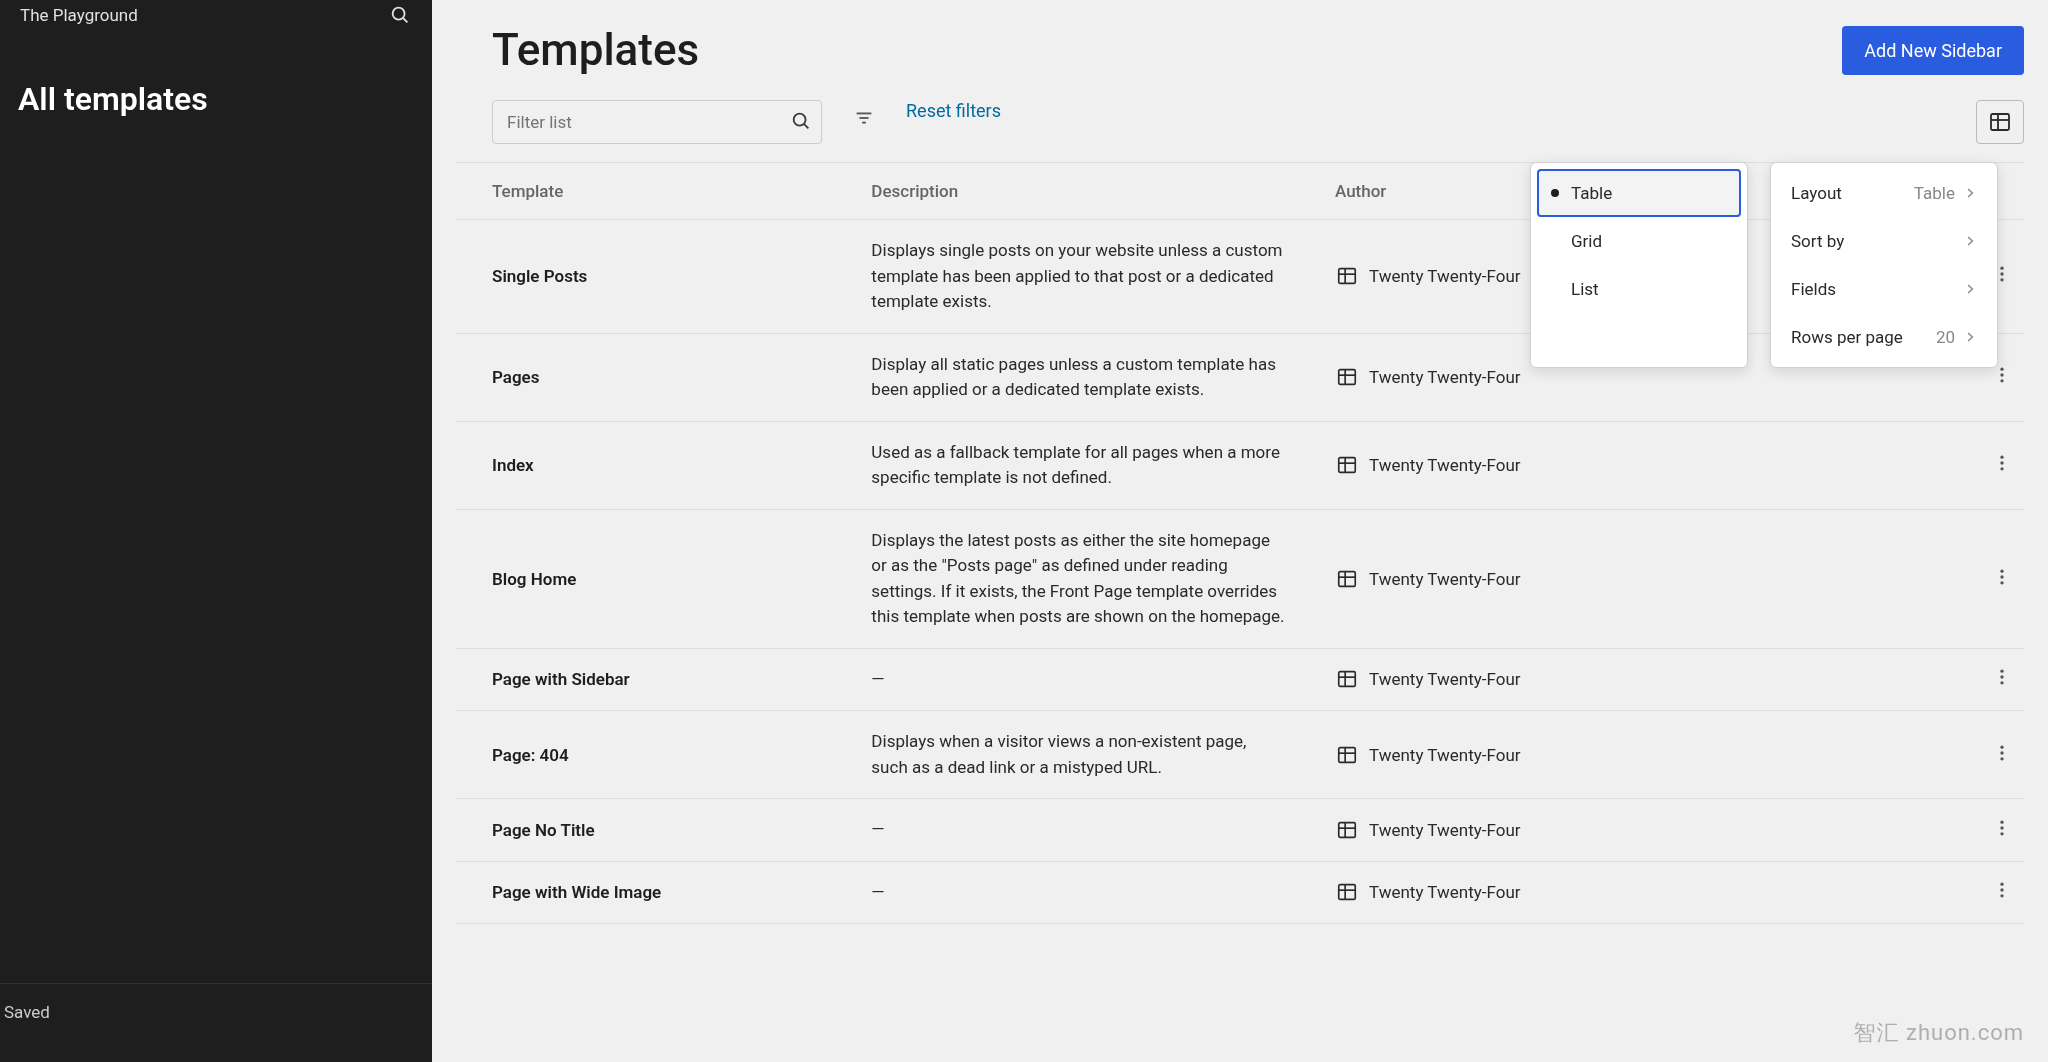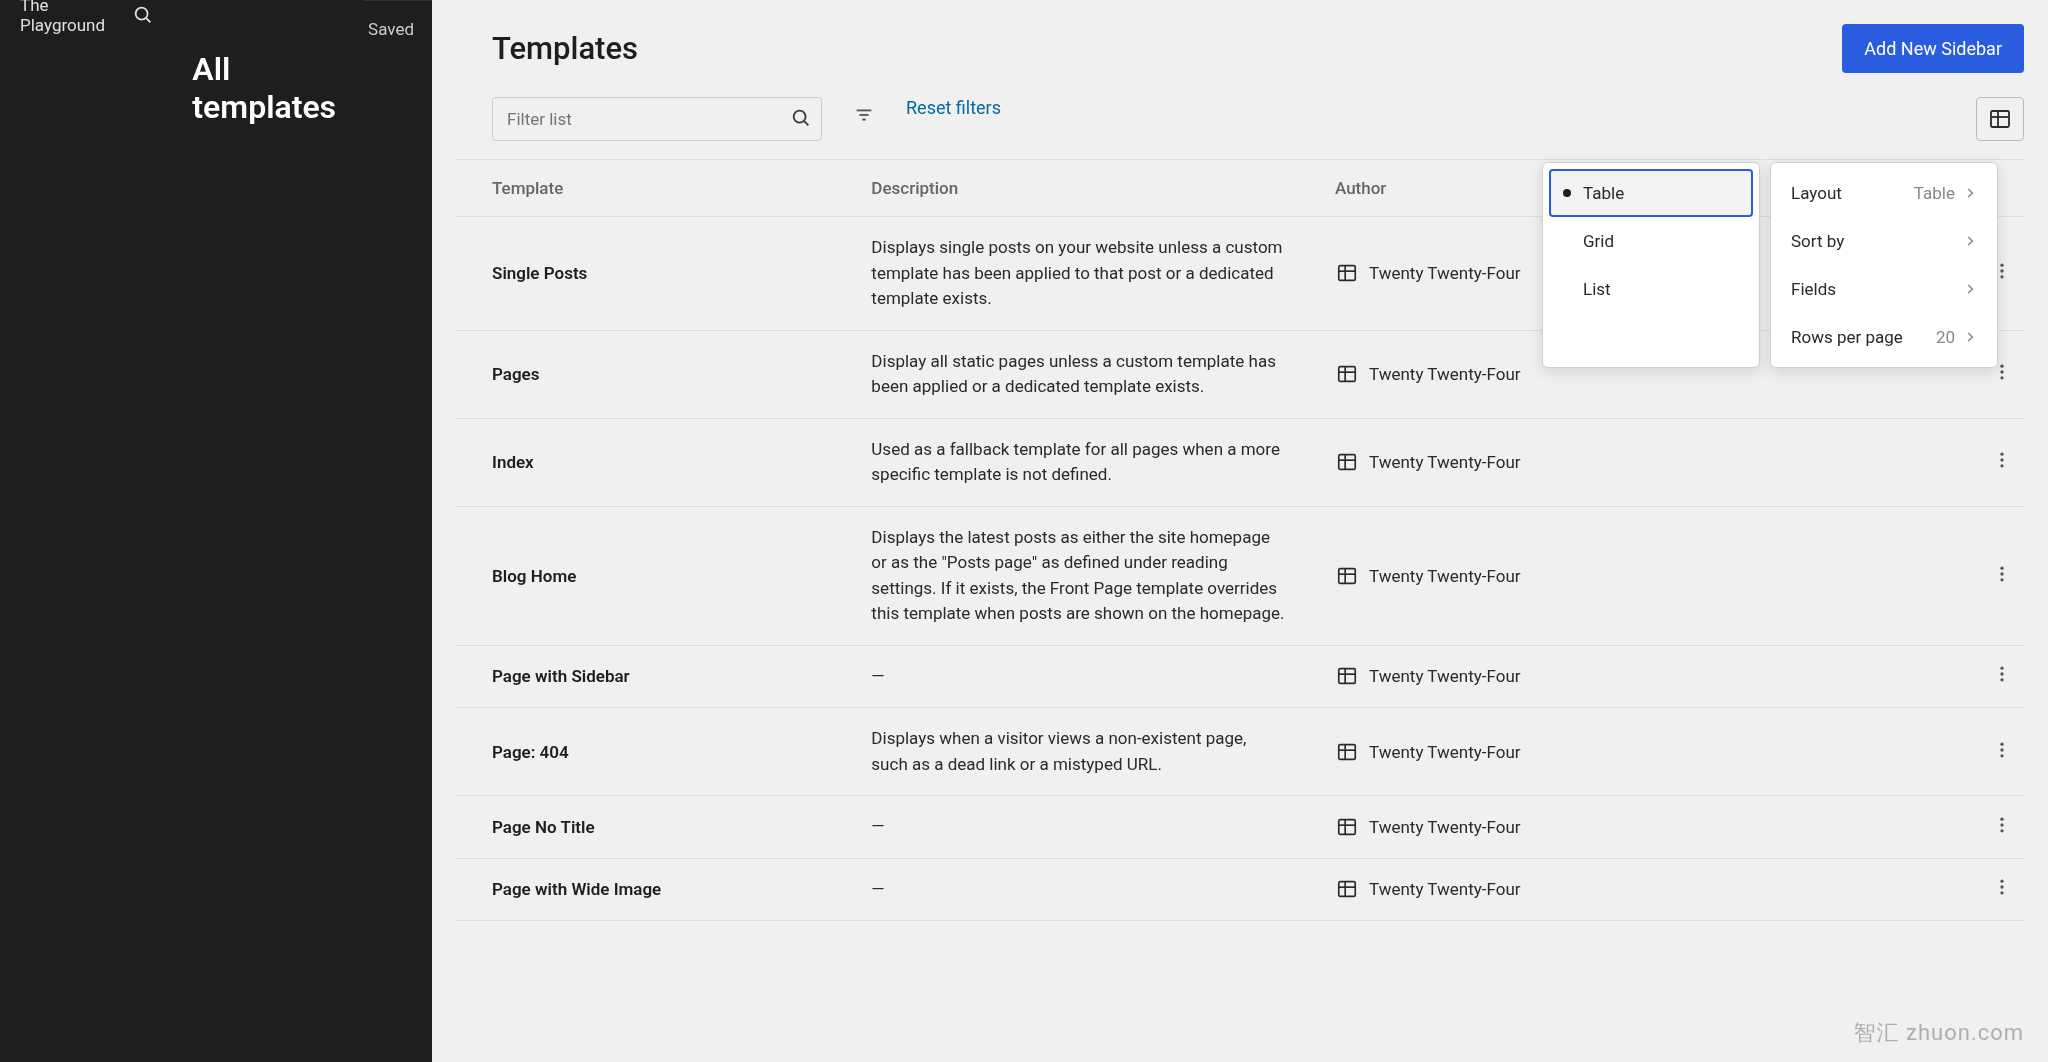--- a/index.html
+++ b/index.html
@@ -13,21 +13,21 @@
       display: flex;
       width: 2048px;
       height: 1062px;
       overflow: hidden;
     }
     .sidebar {
       width: 432px;
       background: #1e1e1e;
       color: #e0e0e0;
       display: flex;
-      flex-direction: row;
+      flex-direction: column;
       position: relative;
     }
     .sidebar-topbar {
       display: flex;
       align-items: center;
       justify-content: space-between;
       padding: 8px 20px 8px 20px;
       height: 30px;
     }
     .site-title {
@@ -72,21 +72,21 @@
       position: relative;
       padding: 12px 12px 12px 12px;
     }
     .page-header {
       display: flex;
       align-items: center;
       justify-content: space-between;
       padding: 12px 12px 24px 48px;
     }
     .page-title {
-      font-size: 31px;
+      font-size: 44px;
       font-weight: 500;
       color: #1e1e1e;
     }
     .add-btn {
       background: #2a5ce0;
       color: #fff;
       border: none;
       border-radius: 4px;
       padding: 14px 22px;
       font-size: 18px;
@@ -199,21 +199,21 @@
     .row-actions {
       cursor: pointer;
       color: #555;
       display: inline-flex;
     }
     .popover-container {
       position: absolute;
       top: 162px;
       right: 50px;
       display: flex;
-      gap: 10px;
+      gap: 22px;
     }
     .menu {
       background: #fff;
       border: 1px solid #d0d0d0;
       border-radius: 6px;
       padding: 6px;
       box-shadow: 0 4px 14px rgba(0,0,0,0.12);
     }
     .layout-menu {
       width: 218px;

